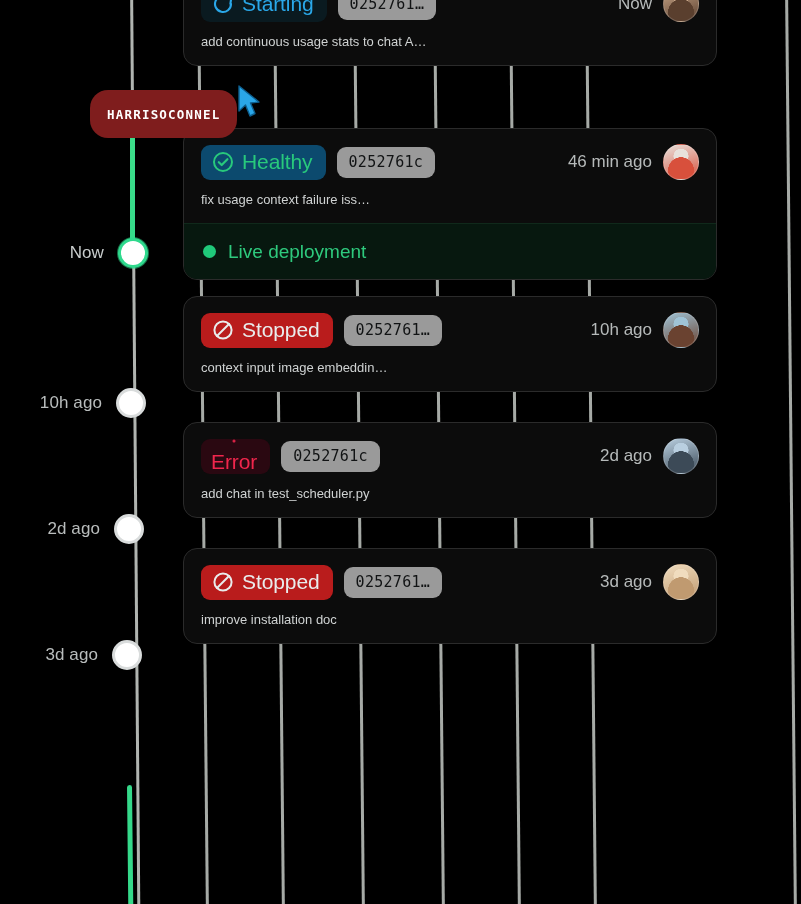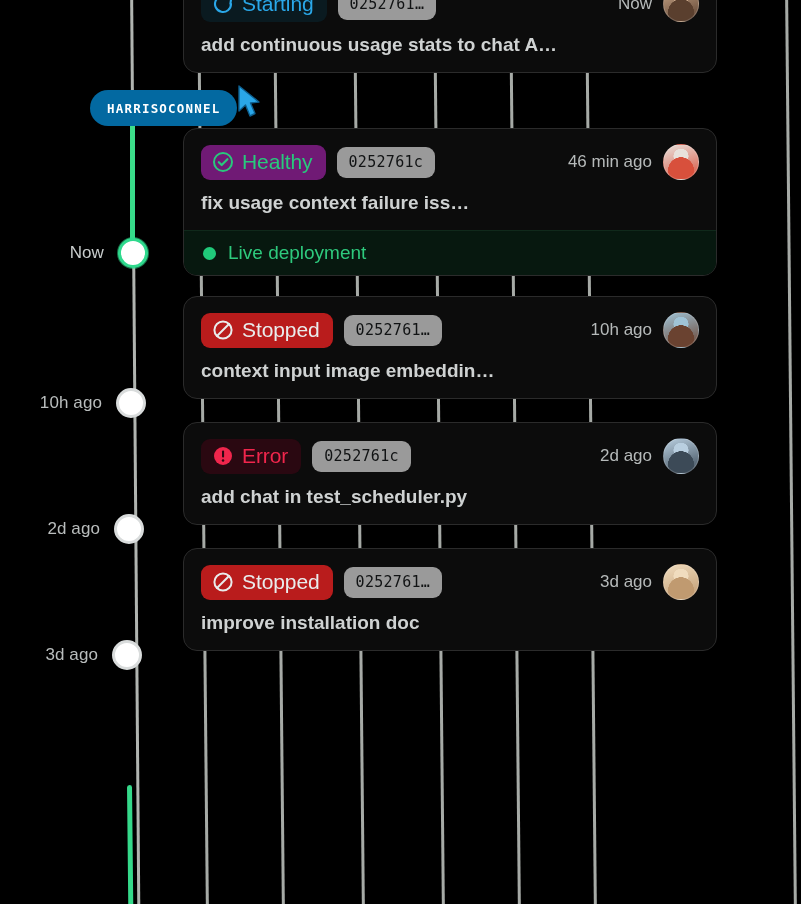--- a/index.html
+++ b/index.html
@@ -96,26 +96,26 @@
   .tick.is-now .tick-dot {
     border-color: #2fd98d;
     box-shadow: 0 0 0 1px rgba(47,217,141,.5);
   }
   .tick.is-now .tick-label { color: #c8cccc; }
 
   
   #user-pill {
     position: absolute;
     left: 90px; top: 90px;
-    height: 36px;
+    height: 48px;
     padding: 0 17px;
     display: flex;
     align-items: center;
     border-radius: 18px;
-    background: #0369a1;
+    background: #7f1d1d;
     color: #ffffff;
     font-family: "DejaVu Sans Mono", monospace;
     font-size: 12.5px;
     font-weight: bold;
     letter-spacing: 1.2px;
     white-space: nowrap;
     z-index: 40;
   }
 
   
@@ -140,24 +140,23 @@
   }
   .card-body { padding: 15px 17px 16px 17px; }
   .card-top {
     display: flex;
     align-items: center;
     gap: 11px;
   }
   .card-title {
     margin-top: 12px;
     color: #cfd2d2;
-    font-size: 19px;
-    white-space: nowrap;
-    overflow: hidden;
-    font-weight: bold;
+    font-size: 13px;
+    white-space: nowrap;
+    overflow: hidden;
   }
   .spacer { flex: 1 1 auto; }
 
   .time {
     color: #b6baba;
     font-size: 17px;
     white-space: nowrap;
   }
 
   .avatar {
@@ -175,44 +174,44 @@
     align-items: center;
     gap: 7px;
     height: 35px;
     padding: 0 13px 0 10px;
     border-radius: 9px;
     font-size: 21px;
     letter-spacing: -.1px;
     white-space: nowrap;
   }
   .chip-starting { background: #0a1a20; color: #2aa7e8; }
-  .chip-healthy  { background: #701a75; color: #28c97c; }
+  .chip-healthy  { background: #0c4a6e; color: #28c97c; }
   .chip-stopped  { background: #b91c1c; color: #e9ecec; }
-  .chip-error    { background: #2a0811; color: #f0264c; }
+  .chip-error    { background: #2a0811; color: #f0264c; flex-direction: column; }
 
   .sha {
     display: inline-flex;
     align-items: center;
     height: 31px;
     padding: 0 12px;
     border-radius: 9px;
     background: #9a9a9a;
     color: #111314;
     font-family: "DejaVu Sans Mono", monospace;
     font-size: 15px;
     letter-spacing: .3px;
     white-space: nowrap;
   }
 
   
   .live-strip {
     display: flex;
     align-items: center;
     gap: 12px;
-    height: 45px;
+    height: 56px;
     padding: 8px 19px;
     background: #07180f;
     border-top: 1px solid #10291b;
     color: #2ec97d;
     font-size: 19px;
   }
   .live-dot {
     width: 13px; height: 13px;
     border-radius: 50%;
     background: #20c97a;

